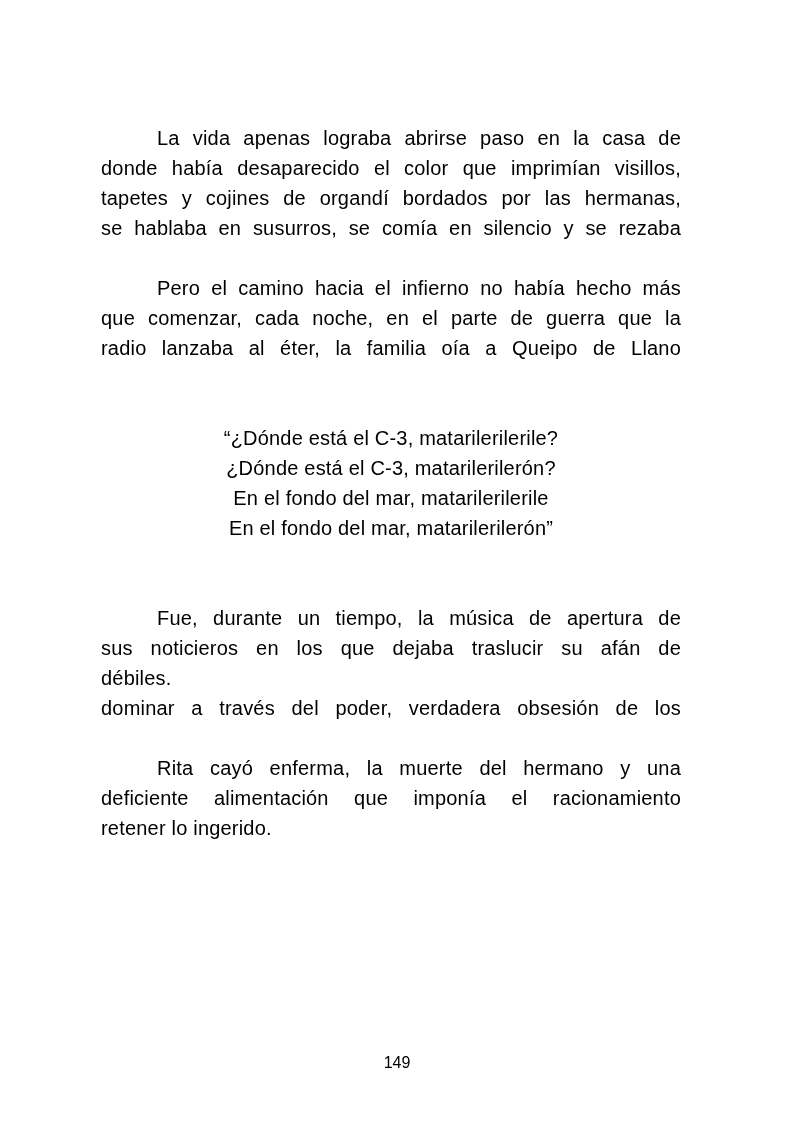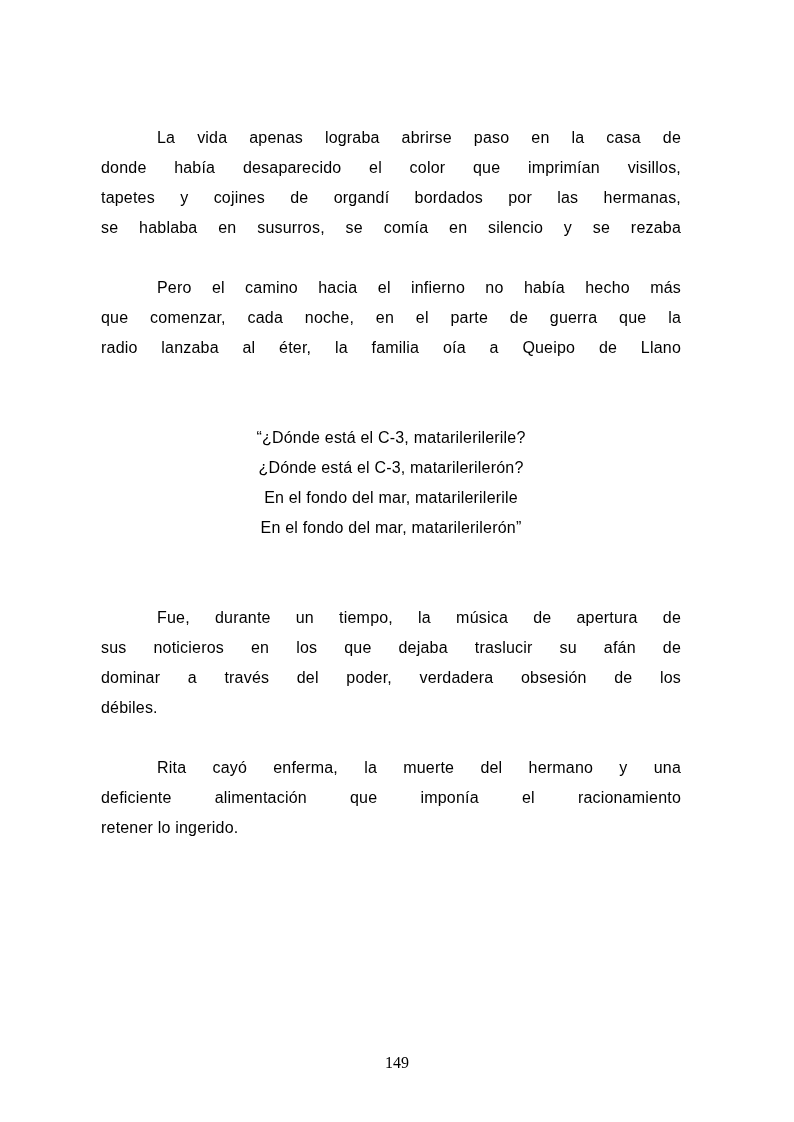--- a/index.html
+++ b/index.html
@@ -15,39 +15,39 @@
   }
   .content {
     position: absolute;
     left: 101px;
     top: 123px;
     width: 580px;
   }
   .para { margin: 0 0 30px 0; }
   .para.verse { margin: 60px 0 60px 0; }
   .line {
-    font-size: 16px;
+    font-size: 20px;
     line-height: 30px;
     letter-spacing: 0.2px;
     text-align: justify;
     text-align-last: justify;
     white-space: normal;
   }
   .para.body .line.first { padding-left: 56px; }
   .para.body .line.last { text-align-last: left; }
   .para.verse .line {
     text-align-last: center;
   }
   .page-number {
     position: absolute;
     top: 1054px;
     left: 0;
     width: 100%;
     text-align: center;
-    font-family: Liberation Serif, serif;
+    font-family: Liberation Sans, sans-serif;
     font-size: 16px;
     color: #000000;
   }
 </style>
 </head>
 <body>
 
 <div class="page">
   <div class="content" id="content">
       <div class="para body">
@@ -63,22 +63,22 @@
       </div>
       <div class="para verse">
         <div class="line first">“¿Dónde está el C-3, matarilerilerile?</div>
         <div class="line">¿Dónde está el C-3, matarilerilerón?</div>
         <div class="line">En el fondo del mar, matarilerilerile</div>
         <div class="line last">En el fondo del mar, matarilerilerón”</div>
       </div>
       <div class="para body">
         <div class="line first">Fue, durante un tiempo, la música de apertura de</div>
         <div class="line">sus noticieros en los que dejaba traslucir su afán de</div>
+        <div class="line last">débiles.</div>
         <div class="line">dominar a través del poder, verdadera obsesión de los</div>
-        <div class="line last">débiles.</div>
       </div>
       <div class="para body">
         <div class="line first">Rita cayó enferma, la muerte del hermano y una</div>
         <div class="line">deficiente alimentación que imponía el racionamiento</div>
         <div class="line last">retener lo ingerido.</div>
       </div>
     </div>
   <div class="page-number">149</div>
 </div>
 

